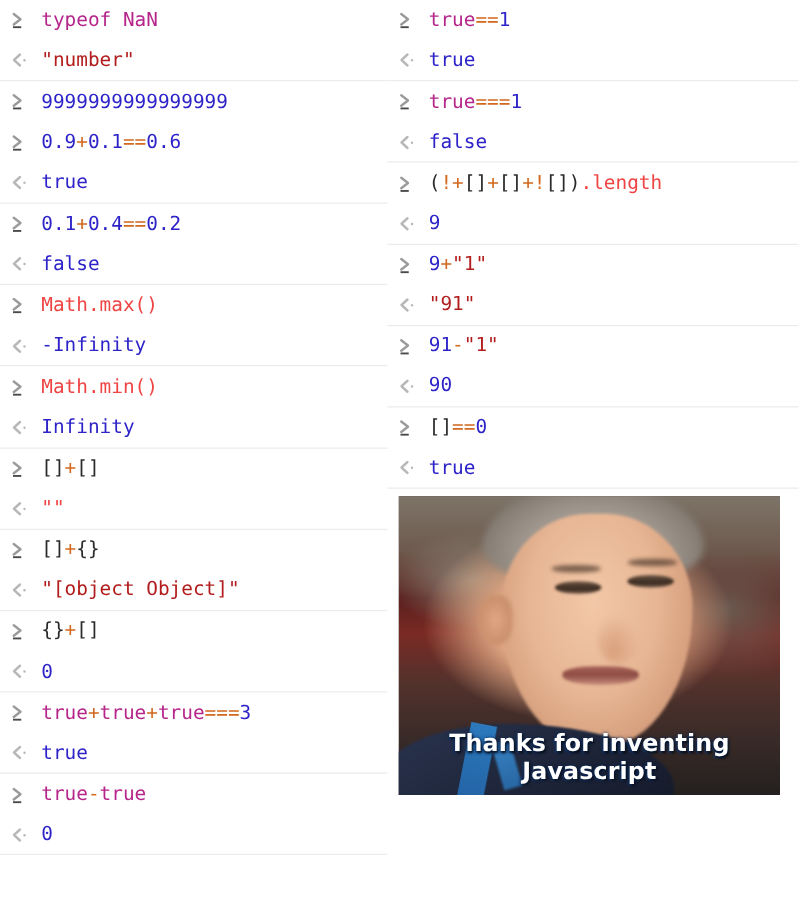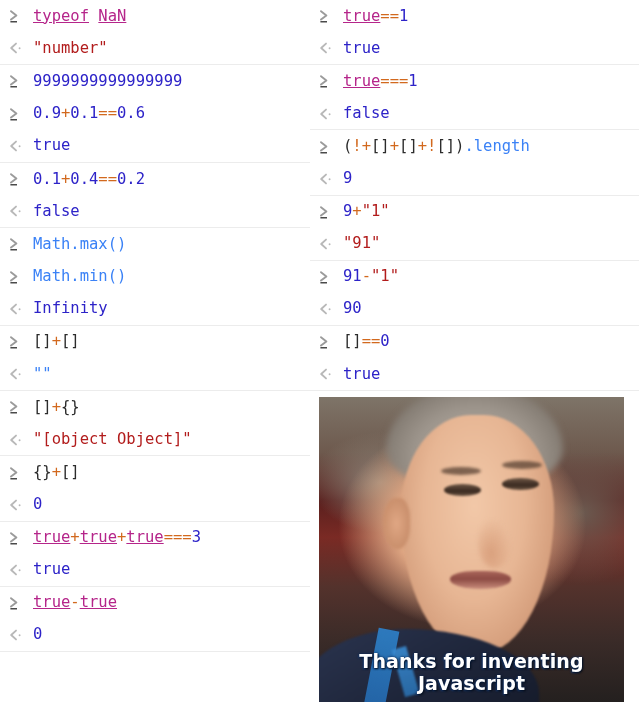--- a/index.html
+++ b/index.html
@@ -59,34 +59,34 @@
   .gutter svg { display: block; }
 
   .code {
     font-size: 15.5px;
     letter-spacing: 0px;
     line-height: 1;
     color: #18181b;
   }
 
   
-  .t-kw   { color: #b5258a; text-decoration: underline; }   
+  .t-kw   { color: #b5258a; }   
   .t-num  { color: #2d23c8; }   
   .t-str  { color: #b21c1c; }   
   .t-op   { color: #d2691e; }   
   .t-pun  { color: #2b2b2b; }   
-  .t-plain{ color: #3b82f6; }
+  .t-plain{ color: #ef4444; }
 
   
   #meme {
     position: absolute;
     left: 9px;
     top: 397px;
     width: 305px;
-    height: 305px;
+    height: 239px;
     overflow: hidden;
     background: #3a3230;
   }
   .meme-bg {
     position: absolute;
     inset: 0;
     background:
       radial-gradient(ellipse 58% 48% at 47% 42%, #e9b897 0%, #dfa783 38%, rgba(200,150,120,0) 70%),
       radial-gradient(ellipse 30% 22% at 20% 28%, #8d8377 0%, rgba(140,130,118,0) 75%),
       radial-gradient(ellipse 34% 30% at 86% 38%, #6b5a50 0%, rgba(107,90,80,0) 78%),
@@ -234,20 +234,24 @@
             <rect x="2.4" y="13" width="6.6" height="1.5" fill="#4a4a4a"></rect>
           </svg></span><span class="code"><span class="t-num">0.1</span><span class="t-op">+</span><span class="t-num">0.4</span><span class="t-op">==</span><span class="t-num">0.2</span></span></div>
       <div class="console-row group-end"><span class="gutter"><svg width="16" height="16" viewBox="0 0 16 16">
             <path d="M8 3.6 L3.2 8 L8 12.4" fill="none" stroke="#b8b8b8" stroke-width="1.9" stroke-linecap="round" stroke-linejoin="round"></path>
             <circle cx="11.6" cy="8.2" r="0.95" fill="#b8b8b8"></circle>
           </svg></span><span class="code"><span class="t-num">false</span></span></div>
       <div class="console-row"><span class="gutter"><svg width="14" height="16" viewBox="0 0 14 16">
             <path d="M3 3.2 L8.4 7.4 L3 11.6" fill="none" stroke="#9b9b9b" stroke-width="1.9" stroke-linecap="round" stroke-linejoin="round"></path>
             <rect x="2.4" y="13" width="6.6" height="1.5" fill="#4a4a4a"></rect>
           </svg></span><span class="code"><span class="t-plain">Math.max()</span></span></div>
+      <div class="console-row group-end"><span class="gutter"><svg width="16" height="16" viewBox="0 0 16 16">
+            <path d="M8 3.6 L3.2 8 L8 12.4" fill="none" stroke="#b8b8b8" stroke-width="1.9" stroke-linecap="round" stroke-linejoin="round"></path>
+            <circle cx="11.6" cy="8.2" r="0.95" fill="#b8b8b8"></circle>
+          </svg></span><span class="code"><span class="t-num">-Infinity</span></span></div>
       <div class="console-row"><span class="gutter"><svg width="14" height="16" viewBox="0 0 14 16">
             <path d="M3 3.2 L8.4 7.4 L3 11.6" fill="none" stroke="#9b9b9b" stroke-width="1.9" stroke-linecap="round" stroke-linejoin="round"></path>
             <rect x="2.4" y="13" width="6.6" height="1.5" fill="#4a4a4a"></rect>
           </svg></span><span class="code"><span class="t-plain">Math.min()</span></span></div>
       <div class="console-row group-end"><span class="gutter"><svg width="16" height="16" viewBox="0 0 16 16">
             <path d="M8 3.6 L3.2 8 L8 12.4" fill="none" stroke="#b8b8b8" stroke-width="1.9" stroke-linecap="round" stroke-linejoin="round"></path>
             <circle cx="11.6" cy="8.2" r="0.95" fill="#b8b8b8"></circle>
           </svg></span><span class="code"><span class="t-num">Infinity</span></span></div>
       <div class="console-row"><span class="gutter"><svg width="14" height="16" viewBox="0 0 14 16">
             <path d="M3 3.2 L8.4 7.4 L3 11.6" fill="none" stroke="#9b9b9b" stroke-width="1.9" stroke-linecap="round" stroke-linejoin="round"></path>

